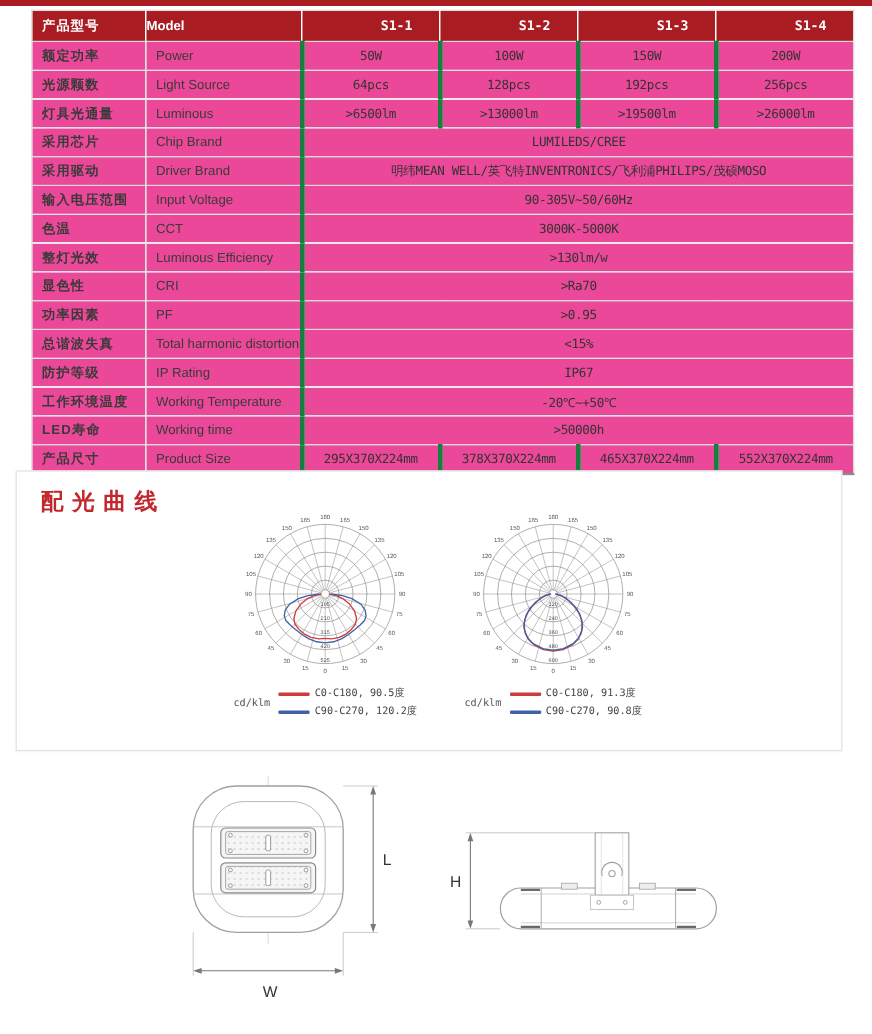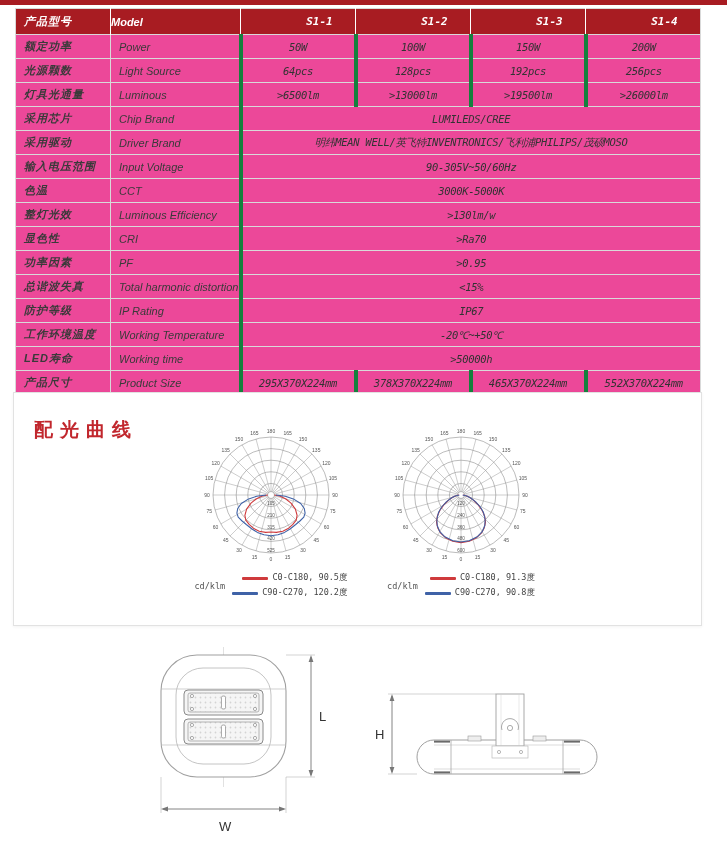--- a/index.html
+++ b/index.html
@@ -4,25 +4,24 @@
 <style>
   html,body{margin:0;padding:0;}
   body{
     width:727px;height:862px;position:relative;background:#ffffff;
     font-family:"Liberation Sans", sans-serif;color:#333;overflow:hidden;
   }
   .top-strip{position:absolute;top:0;left:0;width:727px;height:5px;background:#a81c22;}
 
   
   table.spec{
-    position:absolute;top:8px;left:15px;width:685px;
+    position:absolute;top:8px;left:26px;width:685px;
     border-collapse:collapse;table-layout:fixed;
     border:1px solid #d9d9d9;border-bottom:2px solid #8c8c8c;
     font-size:11px;
-    font-style:italic;
   }
   table.spec th{
     background:#a81c22;color:#ffffff;height:23px;font-weight:bold;
     font-size:11px;overflow:hidden;white-space:nowrap;padding-left:44px;
   }
   table.spec th + th{border-left:1px solid rgba(255,255,255,.35);}
   table.spec th.zh{text-align:left;padding-left:8px;letter-spacing:1px;}
   table.spec th.en{text-align:left;padding-left:0;}
   table.spec th.model{text-align:center;font-family:"DejaVu Sans Mono",monospace;font-weight:bold;}
   table.spec td{
@@ -36,30 +35,30 @@
     font-family:"DejaVu Sans Mono",monospace;font-size:10.5px;letter-spacing:-0.3px;
   }
 
   
   .curve-card{
     position:absolute;top:392px;left:13px;width:687px;height:232px;
     background:#ffffff;border:1px solid #e2e2e2;box-shadow:0 1px 3px rgba(0,0,0,0.05);
   }
   .curve-title{
     position:absolute;top:12px;left:20px;
-    color:#c1272d;font-size:19px;font-weight:bold;letter-spacing:7px;margin-top:12px;
+    color:#c1272d;font-size:19px;font-weight:bold;letter-spacing:7px;
   }
   .charts-row{position:absolute;top:34px;left:168px;display:flex;gap:12px;}
   .polar-block{width:178px;display:flex;flex-direction:column;align-items:center;}
   svg.polar{display:block;}
   .legend{
     display:flex;align-items:center;gap:7px;margin-top:5px;
     font-family:"DejaVu Sans Mono",monospace;font-size:8.5px;color:#555;
   }
-  .legend .entries{display:flex;flex-direction:column;gap:3px;align-items:flex-end;}
+  .legend .entries{display:flex;flex-direction:column;gap:3px;}
   .legend .entry{display:flex;align-items:center;gap:4px;}
   .legend .swatch{display:inline-block;width:26px;height:3px;border-radius:1px;background:#999;}
   .legend .lg-label{white-space:nowrap;color:#444;}
 
   
   .front-svg{position:absolute;top:645px;left:153px;}
   .side-svg{position:absolute;top:686px;left:372px;}
   svg text{font-family:"Liberation Sans", sans-serif;}
 </style>
 </head>

